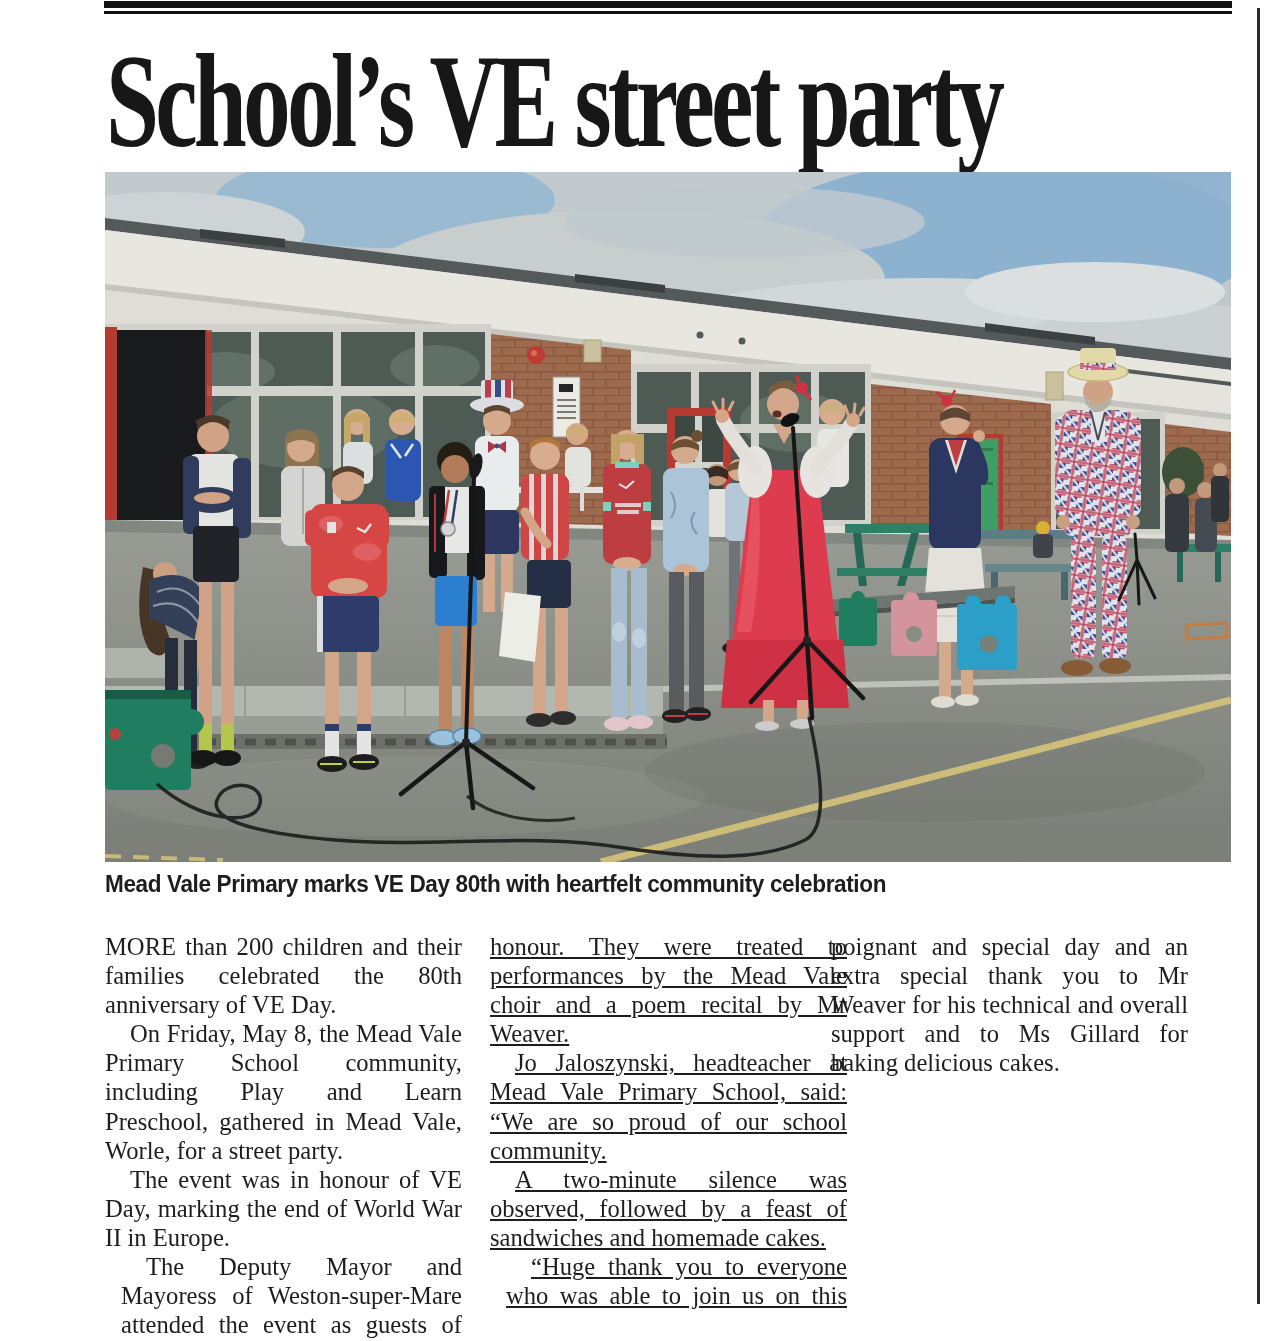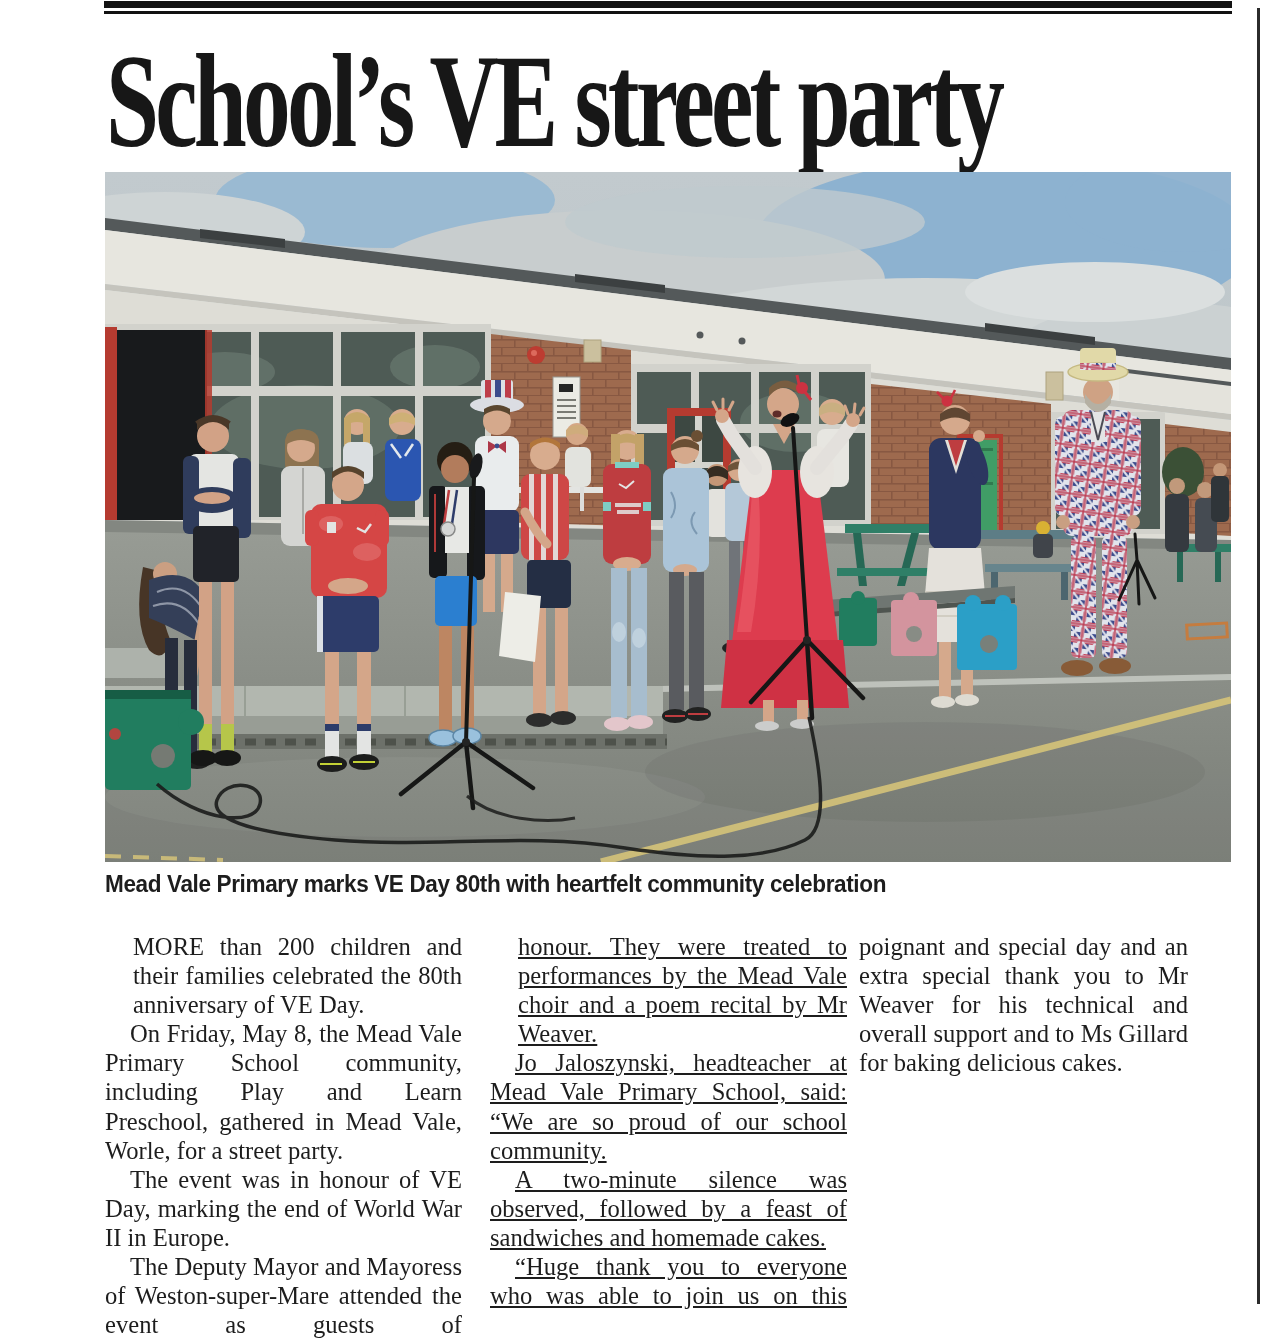--- a/index.html
+++ b/index.html
@@ -25,22 +25,22 @@
     font-size:23.5px;letter-spacing:-0.4px;color:#1d1d1d;
     white-space:nowrap;transform:scale(0.96,1);transform-origin:left top;
   }
 
   .article .col{
     position:absolute;top:932px;width:357px;
     text-align:justify;font-size:24.6px;line-height:29.1px;color:#1d1d1d;
   }
   .col-1{left:105px;} .col-2{left:490px;text-decoration:underline;} .col-3{left:831px;}
   .col p{margin:0;text-indent:25px;}
-  .col p.nohang{text-indent:0;margin-left:28px;}
-  .col p.cont{text-align-last:justify;}
+  .col p.nohang{text-indent:0;}
+  .col p.cont{text-align-last:justify;margin-left:16px;}
 
   .v-rule{position:absolute;left:1257px;top:8px;width:2.5px;height:1296px;background:#2b2b2b;}
 </style>
 </head>
 <body>
 
 <div class="page">
 
   <div class="top-rules">
     <div class="rule-thick"></div>

